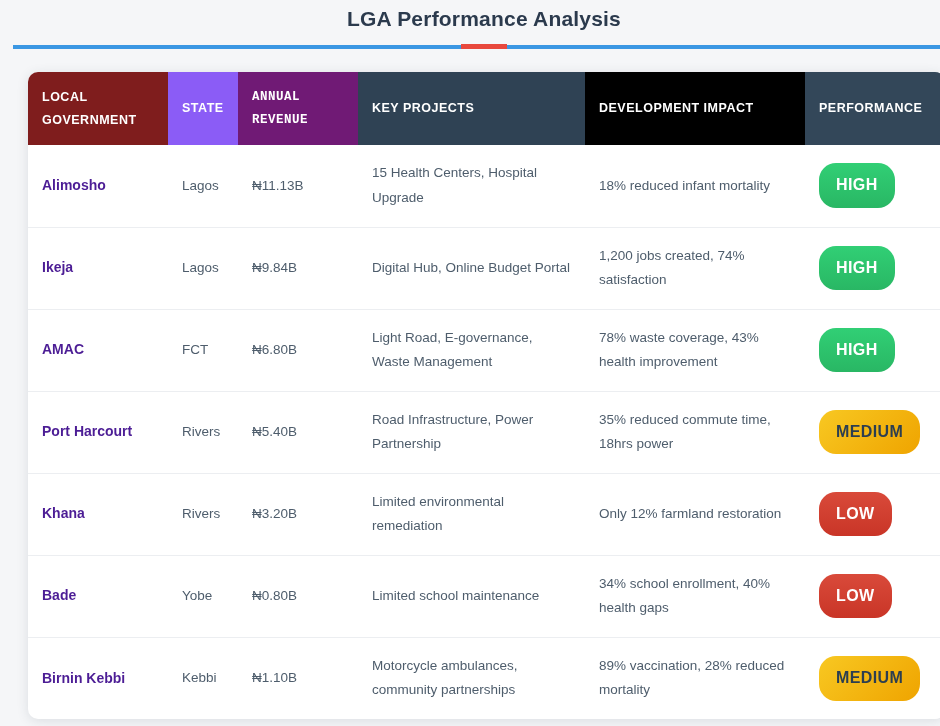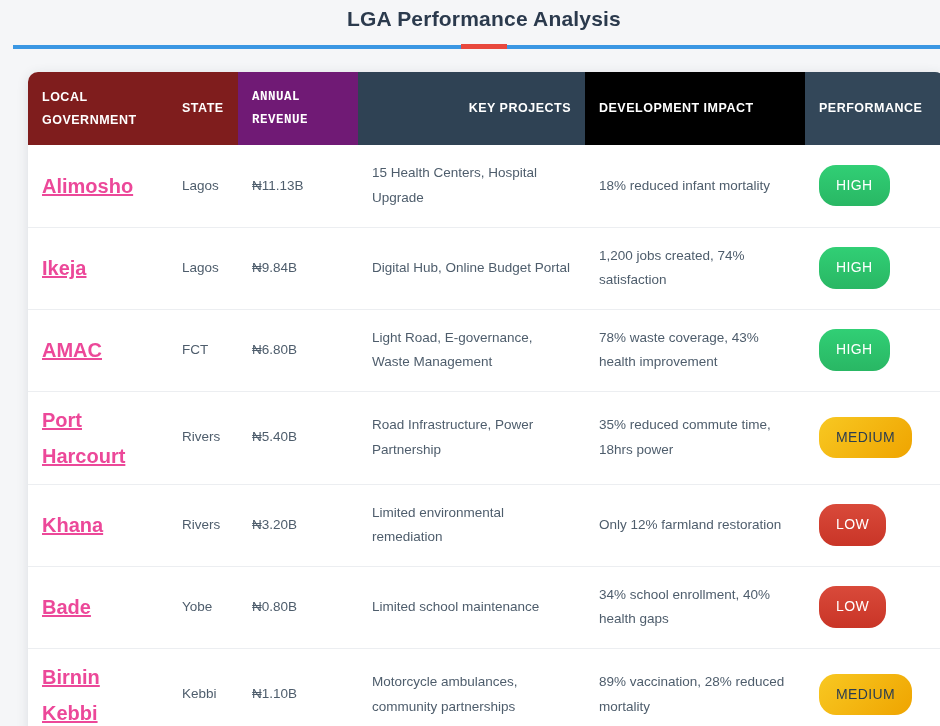--- a/index.html
+++ b/index.html
@@ -58,49 +58,48 @@
     padding: 8px 14px;
     text-align: left;
     vertical-align: middle;
     color: #ffffff;
     font-size: 12.5px;
     font-weight: 700;
     letter-spacing: 0.5px;
     line-height: 1.8;
   }
   thead th:nth-child(1) { background: #7f1d1d; }
-  thead th:nth-child(2) { background: #7f1d1d; }
+  thead th:nth-child(2) { background: #8b5cf6; }
   thead th:nth-child(3) { background: #701a75; font-family: Liberation Mono, monospace; }
-  thead th:nth-child(4) { background: #2f4254; text-align: right; }
+  thead th:nth-child(4) { background: #2f4254; }
   thead th:nth-child(5) { background: #000000; }
   thead th:nth-child(6) { background: #334759; }
 
   tbody td {
     height: 82px;
     padding: 10px 14px;
     vertical-align: middle;
     font-size: 13.5px;
     color: #4e5d6c;
     line-height: 1.8;
     border-top: 1px solid #eceef1;
   }
   tbody tr:first-child td { border-top: none; }
   td.lga-name {
     font-weight: 700;
-    color: #ec4899;
-    font-size: 20px;
-    text-decoration: underline;
+    color: #4c1d95;
+    font-size: 14px;
   }
 
   .badge {
     display: inline-block;
     padding: 8px 17px;
     border-radius: 17px;
-    font-size: 14px;
-    font-weight: 400;
+    font-size: 16px;
+    font-weight: 700;
     letter-spacing: 0.4px;
     white-space: nowrap;
   }
   .badge-high   { background: linear-gradient(180deg, #31cf75, #29b764); color: #ffffff; }
   .badge-medium { background: linear-gradient(135deg, #f8c822, #efa400); color: #2c3e50; }
   .badge-low    { background: linear-gradient(180deg, #d94a3a, #c93527); color: #ffffff; text-align: center; }
 </style>
 </head>
 <body>
 

